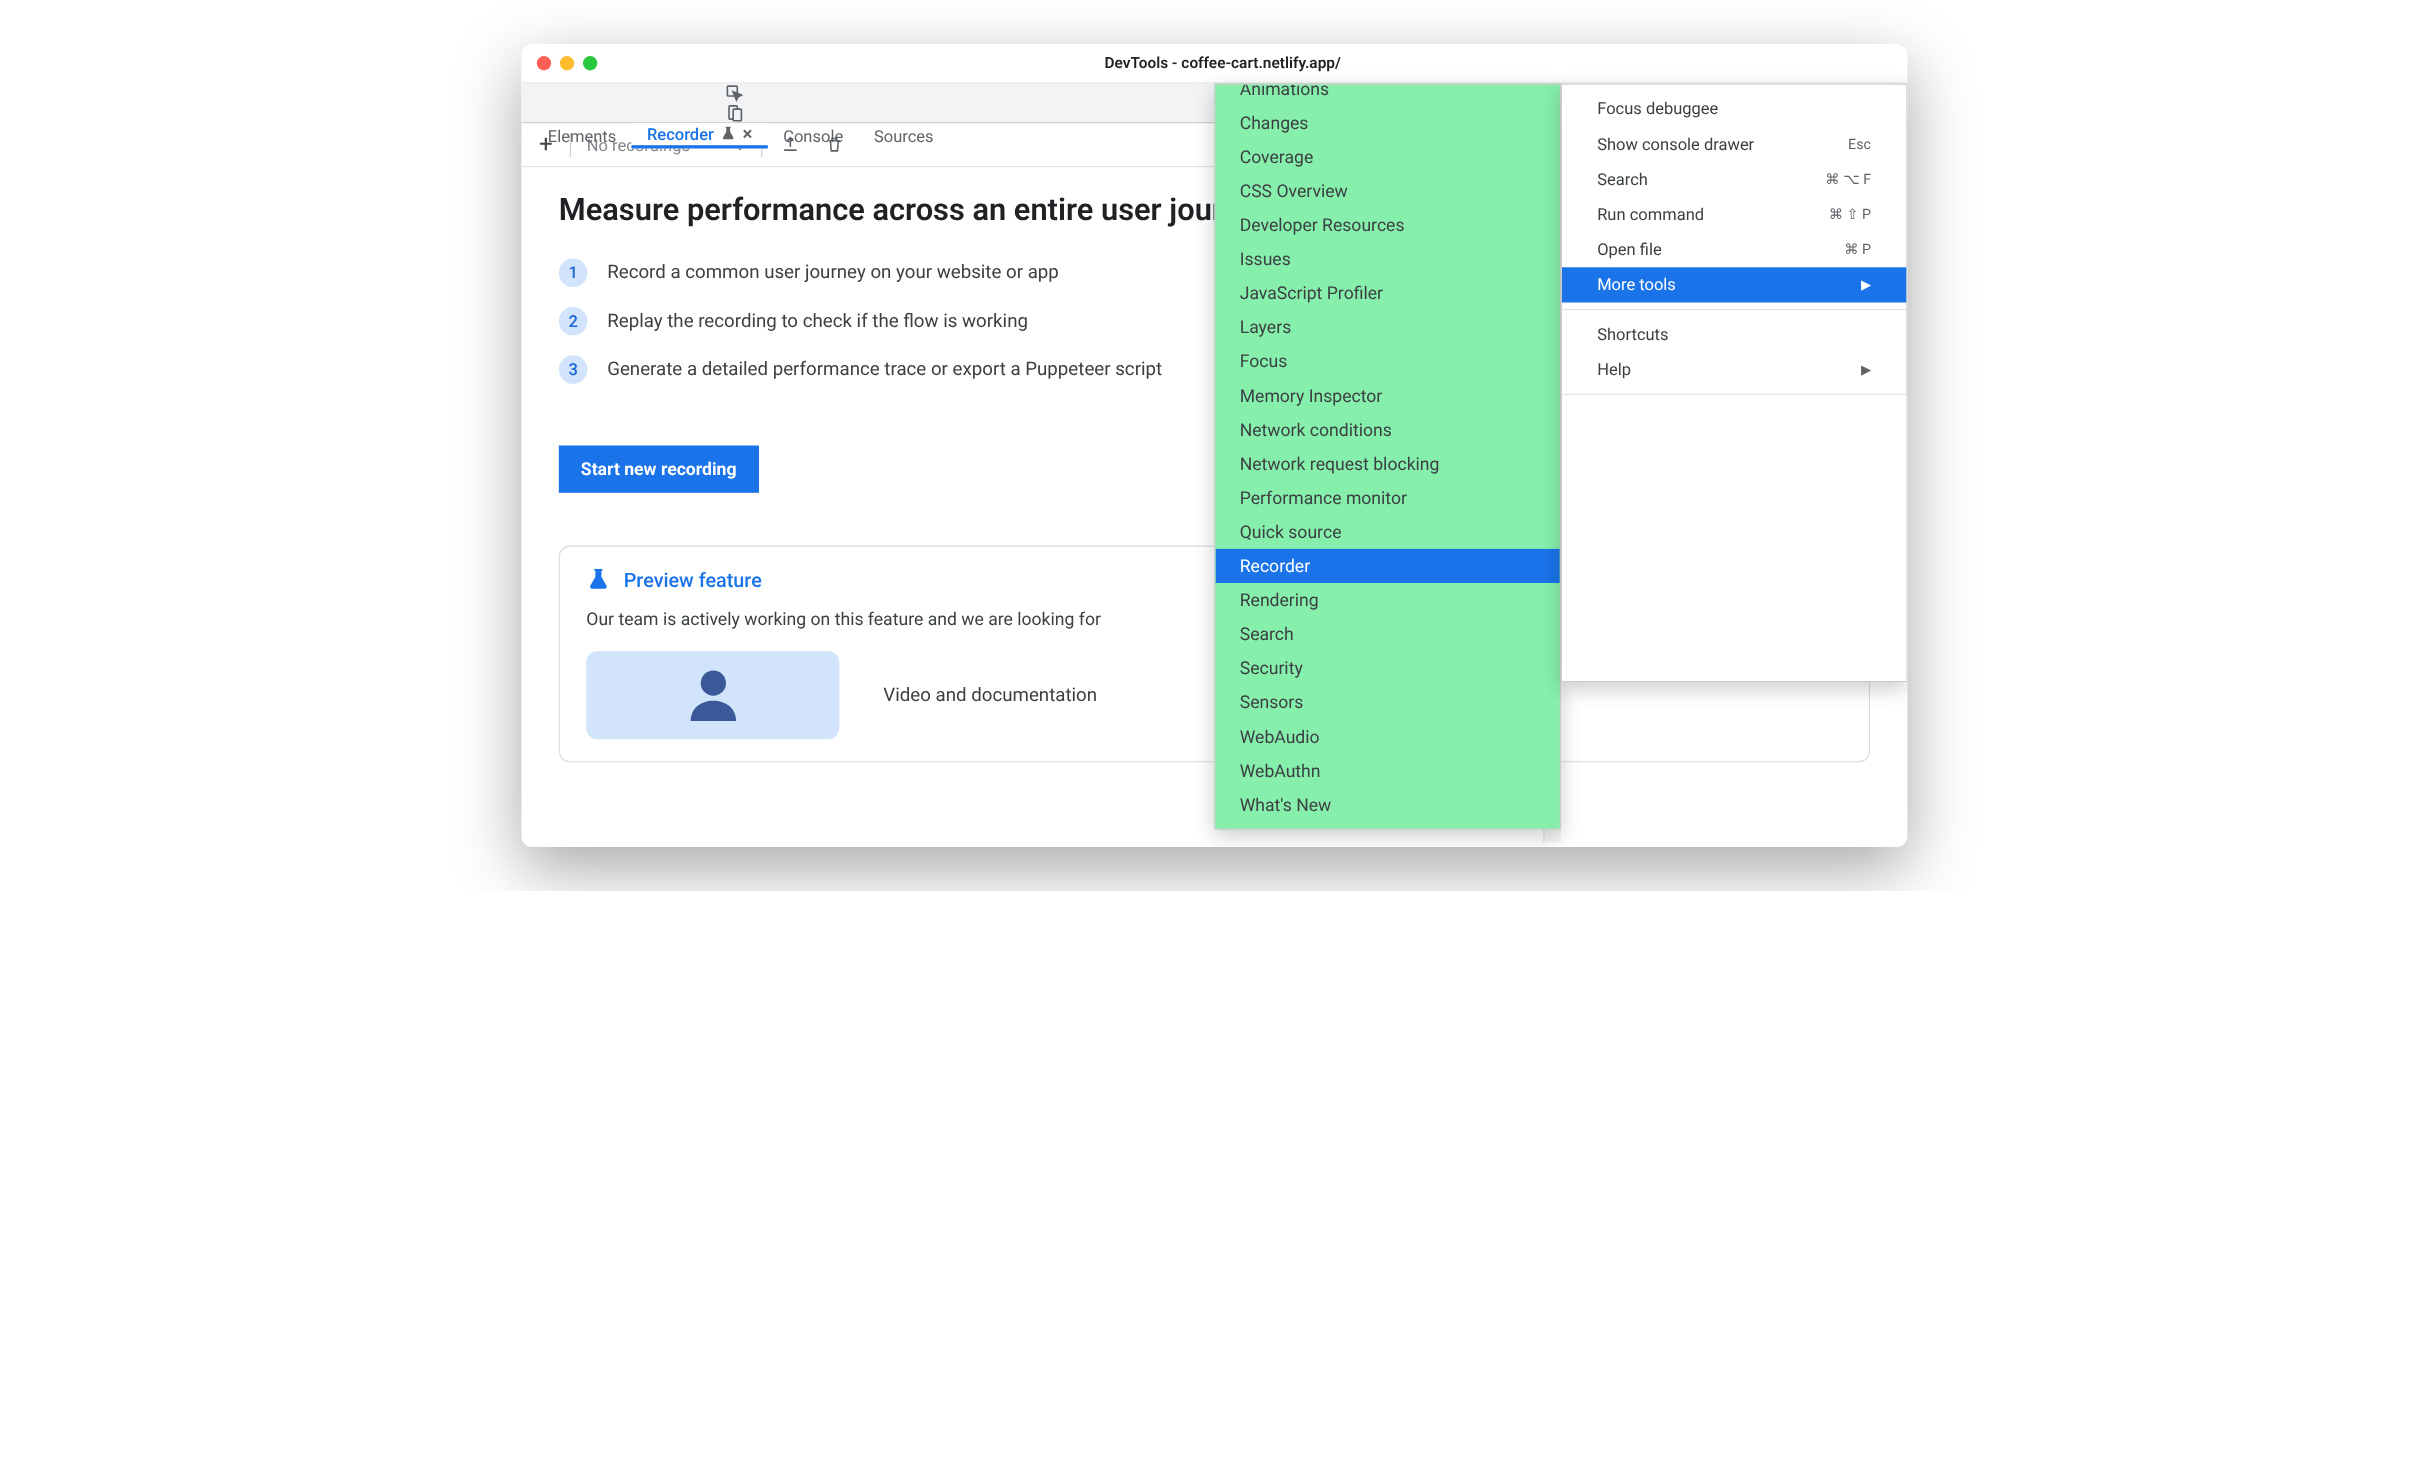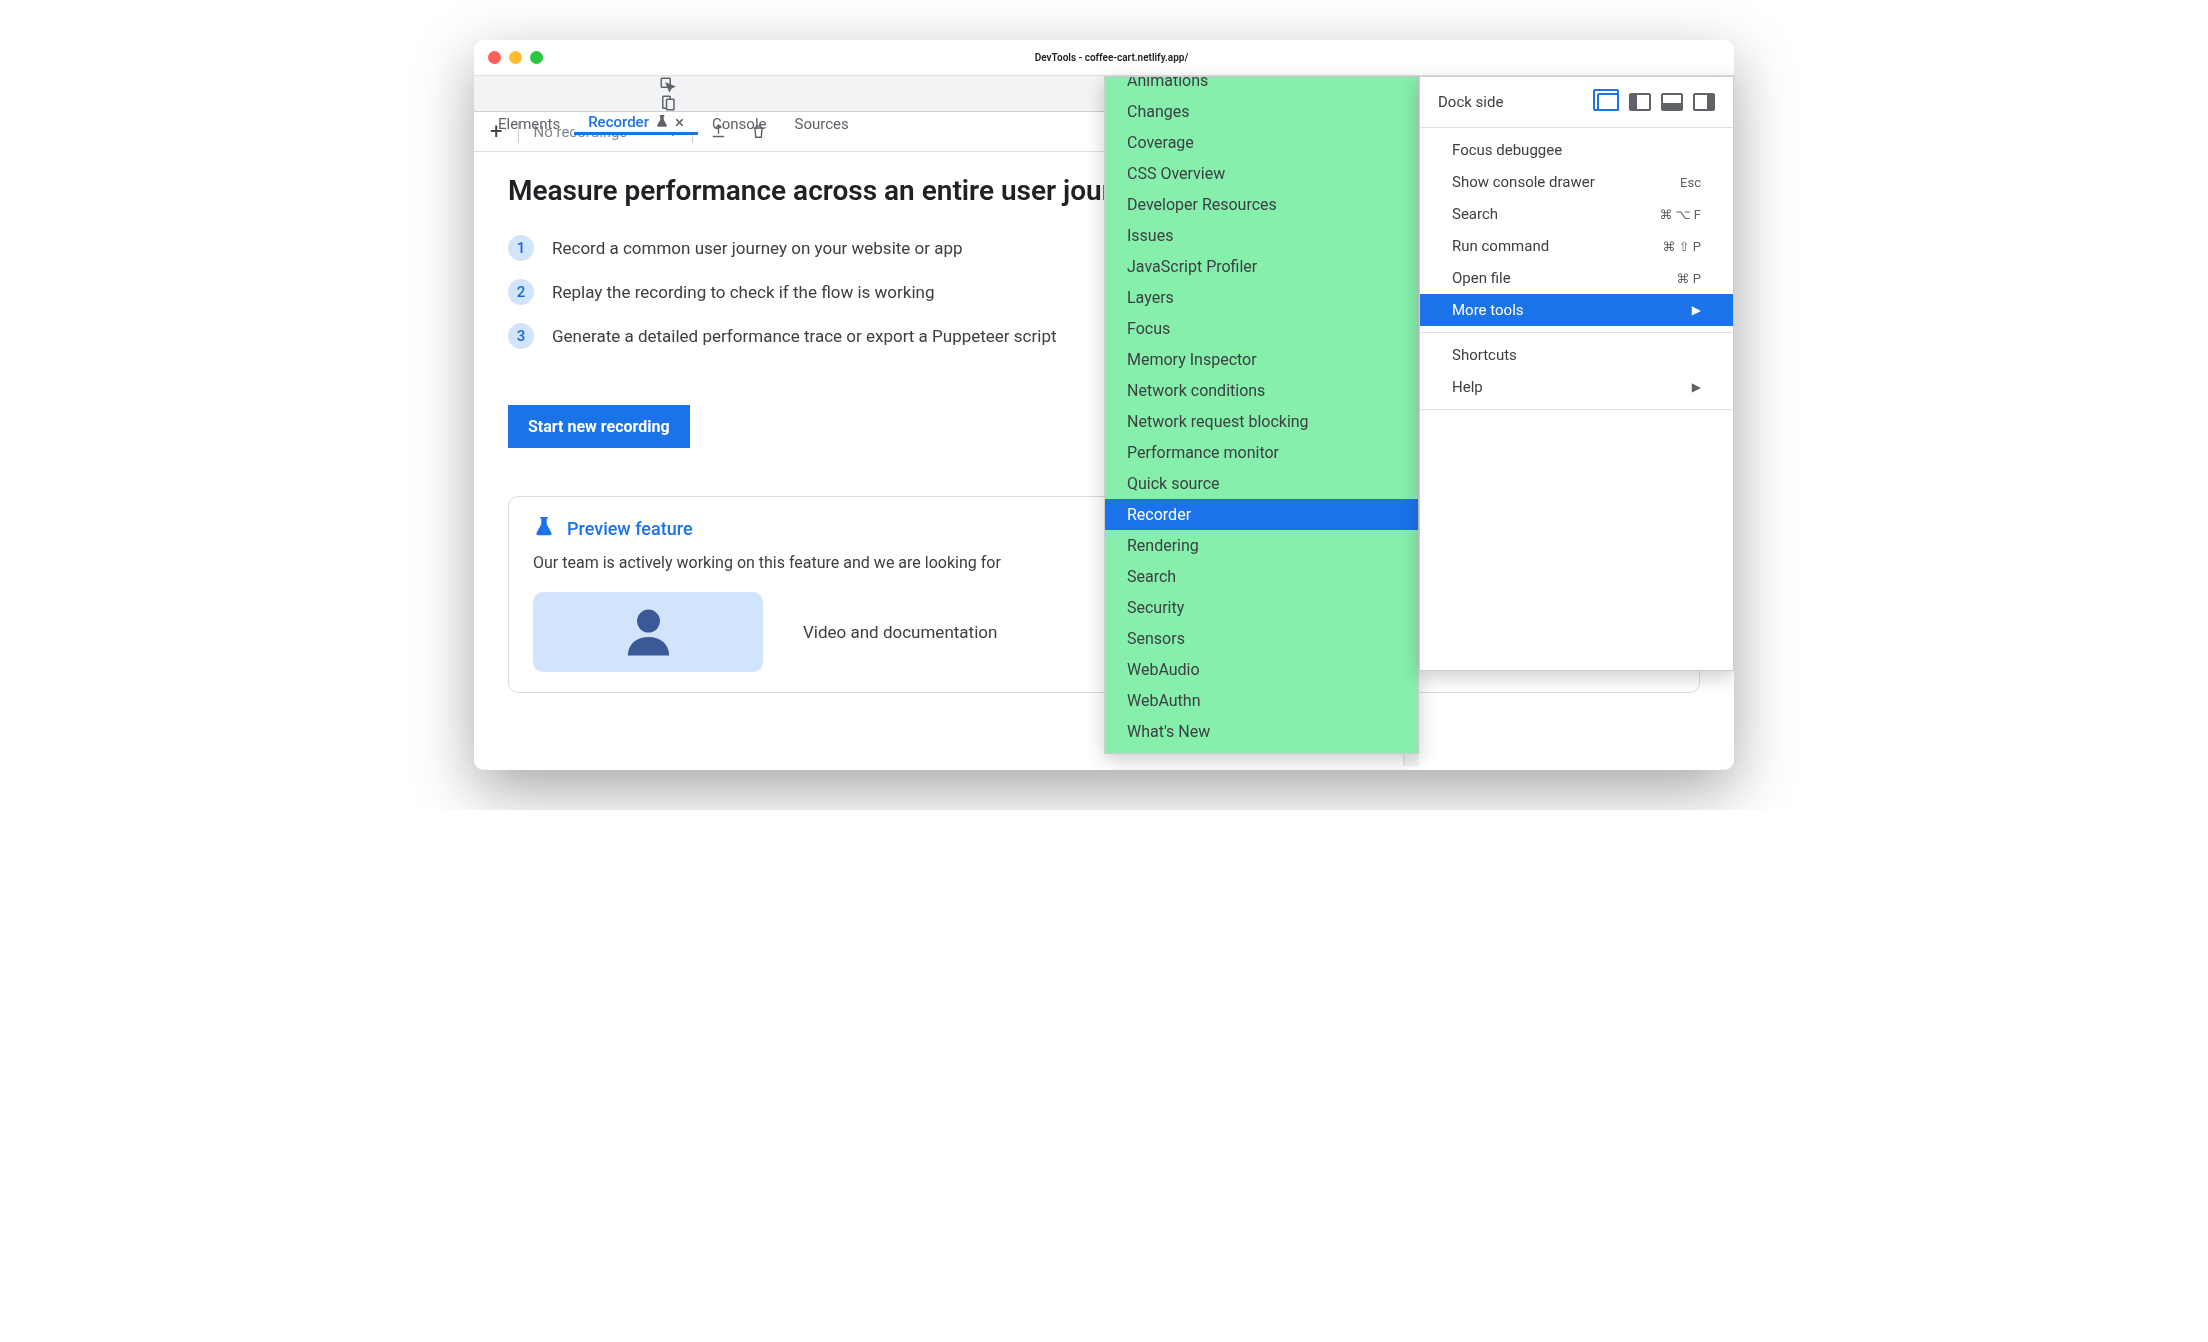--- a/index.html
+++ b/index.html
@@ -2,21 +2,21 @@
 <html><head>
 <meta charset="utf-8">
 <style>
 * { margin: 0; padding: 0; box-sizing: border-box; font-family: -apple-system, BlinkMacSystemFont, "Segoe UI", Roboto, sans-serif; }
 body { background: #fff; display:flex; justify-content:center; align-items:flex-start; padding: 40px; }
 .window { width: 1260px; height: 730px; background: #fff; border-radius: 10px; box-shadow: 0 20px 60px rgba(0,0,0,0.35); overflow: hidden; position: relative; }
 .titlebar { height: 36px; display:flex; align-items:center; padding: 0 14px; border-bottom: 1px solid #e0e0e0; }
 .traffic { display:flex; gap:8px; }
 .dot { width:13px; height:13px; border-radius:50%; }
 .dot.red{background:#ff5f57;} .dot.yellow{background:#febc2e;} .dot.green{background:#28c840;}
-.title { flex:1; text-align:center; font-size:10px; font-weight:600; color:#222; margin-right: 40px;}
+.title { flex:1; text-align:center; font-size:14px; font-weight:600; color:#222; margin-right: 40px;}
 .tabbar { height: 36px; display:flex; align-items:center; border-bottom:1px solid #d0d0d0; background:#f1f3f4; position:relative;}
 .tabbar-left { display:flex; align-items:center; height:100%;flex-direction:column; }
 .icon-btn { width:30px; height:30px; display:flex; align-items:center; justify-content:center; color:#5f6368; cursor:pointer;}
 .icon-btn svg { width:18px; height:18px; }
 .tabs { display:flex; height:100%; margin-left: 10px;}
 .tab { padding: 0 14px; height:100%; display:flex; align-items:center; font-size:15px; color:#5f6368; cursor:pointer; gap:6px;}
 .tab.active { color:#1a73e8; border-bottom:3px solid #1a73e8; background:#fff; font-weight:500; }
 .tab .close-x { font-size: 17px; color:#5f6368; }
 .tab .flask { width:14px; height:14px;}
 .tabbar-right { margin-left:auto; display:flex; align-items:center; padding-right:8px; gap:6px;}
@@ -202,31 +202,20 @@
       </div>
     </div>
   </div>
 
   <div class="sm-scrollbar" style="right:315px;">
      <div class="thumb"></div>
   </div>
 
   <div class="main-menu">
     <div class="mm-section">
-      <div class="dock-row">
-        <span class="dock-label">Dock side</span>
-        <div class="dock-icons">
-          <div class="dock-icon undock"></div>
-          <div class="dock-icon left"></div>
-          <div class="dock-icon bottom"></div>
-          <div class="dock-icon right"></div>
-        </div>
-      </div>
-    </div>
-    <div class="mm-section">
       <div class="mm-row">
           <span>Focus debuggee</span>
           <span class="shortcut"></span>
         </div>
       <div class="mm-row">
           <span>Show console drawer</span>
           <span class="shortcut">Esc</span>
         </div>
       <div class="mm-row">
           <span>Search</span>

